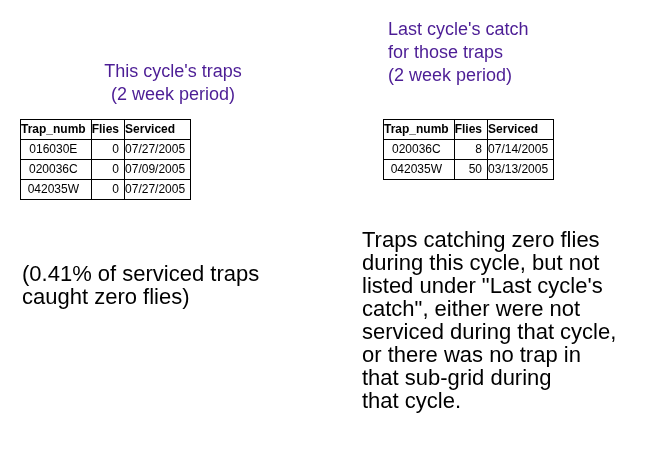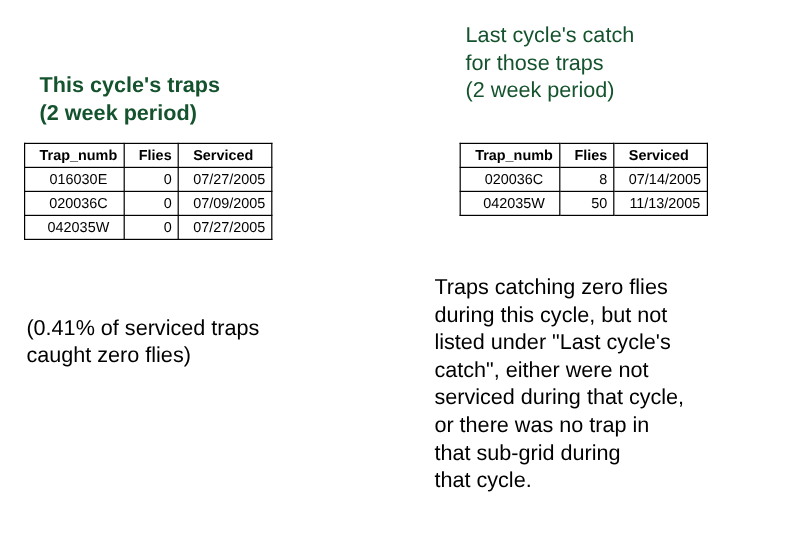--- a/index.html
+++ b/index.html
@@ -15,55 +15,55 @@
     position: relative;
     overflow: hidden;
   }
   .panel {
     position: absolute;
   }
   .heading {
     font-size: 18px;
     line-height: 23px;
     white-space: pre-line;
-    color: #14532d;
+    color: #4c1d95;
   }
   table.grid {
     border-collapse: collapse;
     font-size: 12px;
     font-family: "Liberation Sans", sans-serif;
     background: #ffffff;
   }
   table.grid th,
   table.grid td {
     border: 1px solid #000000;
-    padding: 2px 5px 2px 12px;
+    padding: 2px 5px 2px 0;
     font-weight: normal;
     white-space: nowrap;
     line-height: 15px;
   }
   table.grid th {
     text-align: left;
     font-weight: bold;
     font-size: 12px;
   }
   table.grid td.num {
     text-align: right;
   }
   table.grid td.txt {
     text-align: center;
   }
   .note {
-    font-size: 18px;
+    font-size: 22px;
     line-height: 23px;
     white-space: pre-line;
   }
 
   
-  #left-heading   { left: 33px;  top: 60px;  width: 280px; text-align: left; font-weight: bold; }
+  #left-heading   { left: 33px;  top: 60px;  width: 280px; text-align: center; }
   #left-table     { left: 20px;  top: 119px; }
   #left-note      { left: 22px;  top: 262px; width: 300px; text-align: left; }
 
   #right-heading  { left: 388px; top: 18px;  width: 270px; text-align: left; }
   #right-table    { left: 383px; top: 119px; }
   #right-note     { left: 362px; top: 228px; width: 300px; text-align: left; }
 </style>
 </head>
 <body>
 
@@ -117,21 +117,21 @@
     </thead>
     <tbody>
       <tr>
         <td class="txt">020036C</td>
         <td class="num">8</td>
         <td class="txt">07/14/2005</td>
       </tr>
       <tr>
         <td class="txt">042035W</td>
         <td class="num">50</td>
-        <td class="txt">11/13/2005</td>
+        <td class="txt">03/13/2005</td>
       </tr>
     </tbody>
   </table>
 </div>
 
 <div class="panel note" id="right-note">Traps catching zero flies
 during this cycle, but not
 listed under "Last cycle's
 catch", either were not
 serviced during that cycle,

